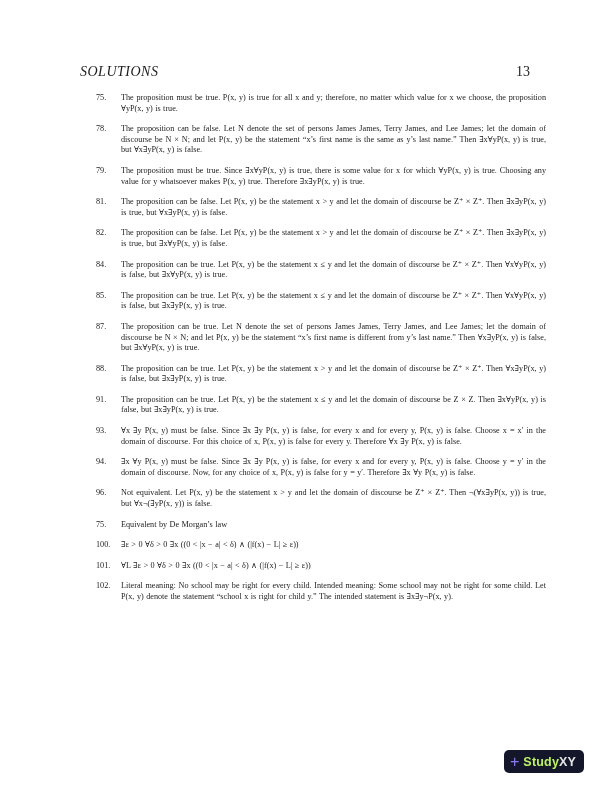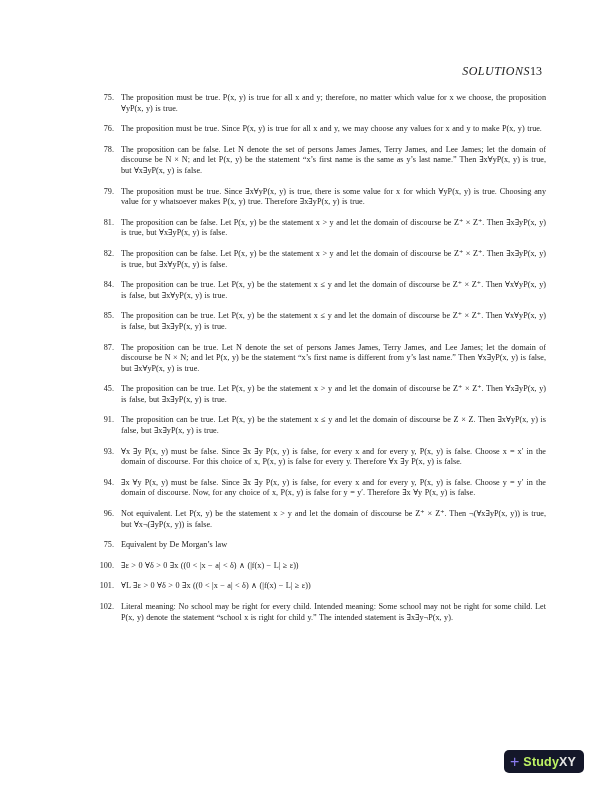--- a/index.html
+++ b/index.html
@@ -11,26 +11,26 @@
     width: 612px;
     height: 792px;
     position: relative;
     font-family: "Liberation Serif", "DejaVu Serif", serif;
     color: #1c1c1c;
     overflow: hidden;
   }
   .page-header {
     position: absolute;
     top: 64px;
-    left: 92px;
+    left: 80px;
     width: 450px;
     display: flex;
-    justify-content: flex-end;
+    justify-content: space-between;
     align-items: baseline;
-    font-size: 12px;
+    font-size: 14px;
   }
   .page-header .title {
     font-style: italic;
     letter-spacing: 0.5px;
   }
   .page-header .pageno {
     font-style: normal;
   }
   .solutions-list {
     position: absolute;
@@ -41,21 +41,21 @@
   .solution-item {
     display: flex;
     margin-bottom: 10px;
     font-size: 8.2px;
     line-height: 10.6px;
     word-spacing: 0.05em;
   }
   .solution-item .num {
     flex: none;
     width: 18px;
-    text-align: right;
+    text-align: left;
     margin-right: 7px;
   }
   .solution-item .txt {
     flex: 1;
     text-align: justify;
   }
   .brand-badge {
     position: absolute;
     left: 504px;
     top: 750px;
@@ -92,24 +92,20 @@
   <span class="title">SOLUTIONS</span>
   <span class="pageno">13</span>
 </div>
 
 <div class="solutions-list">
   <div class="solution-item">
     <span class="num">75.</span>
     <span class="txt">The proposition must be true. P(x, y) is true for all x and y; therefore, no matter which value for x we choose, the proposition ∀yP(x, y) is true.</span>
   </div>
 
-  <div class="solution-item">
-    <span class="num">76.</span>
-    <span class="txt">The proposition must be true. Since P(x, y) is true for all x and y, we may choose any values for x and y to make P(x, y) true.</span>
-  </div>
 
   <div class="solution-item">
     <span class="num">78.</span>
     <span class="txt">The proposition can be false. Let N denote the set of persons James James, Terry James, and Lee James; let the domain of discourse be N × N; and let P(x, y) be the statement “x’s first name is the same as y’s last name.” Then ∃x∀yP(x, y) is true, but ∀x∃yP(x, y) is false.</span>
   </div>
 
   <div class="solution-item">
     <span class="num">79.</span>
     <span class="txt">The proposition must be true. Since ∃x∀yP(x, y) is true, there is some value for x for which ∀yP(x, y) is true. Choosing any value for y whatsoever makes P(x, y) true. Therefore ∃x∃yP(x, y) is true.</span>
   </div>
@@ -133,21 +129,21 @@
     <span class="num">85.</span>
     <span class="txt">The proposition can be true. Let P(x, y) be the statement x ≤ y and let the domain of discourse be Z⁺ × Z⁺. Then ∀x∀yP(x, y) is false, but ∃x∃yP(x, y) is true.</span>
   </div>
 
   <div class="solution-item">
     <span class="num">87.</span>
     <span class="txt">The proposition can be true. Let N denote the set of persons James James, Terry James, and Lee James; let the domain of discourse be N × N; and let P(x, y) be the statement “x’s first name is different from y’s last name.” Then ∀x∃yP(x, y) is false, but ∃x∀yP(x, y) is true.</span>
   </div>
 
   <div class="solution-item">
-    <span class="num">45.</span>
+    <span class="num">88.</span>
     <span class="txt">The proposition can be true. Let P(x, y) be the statement x &gt; y and let the domain of discourse be Z⁺ × Z⁺. Then ∀x∃yP(x, y) is false, but ∃x∃yP(x, y) is true.</span>
   </div>
 
 
   <div class="solution-item">
     <span class="num">91.</span>
     <span class="txt">The proposition can be true. Let P(x, y) be the statement x ≤ y and let the domain of discourse be Z × Z. Then ∃x∀yP(x, y) is false, but ∃x∃yP(x, y) is true.</span>
   </div>
 
   <div class="solution-item">

